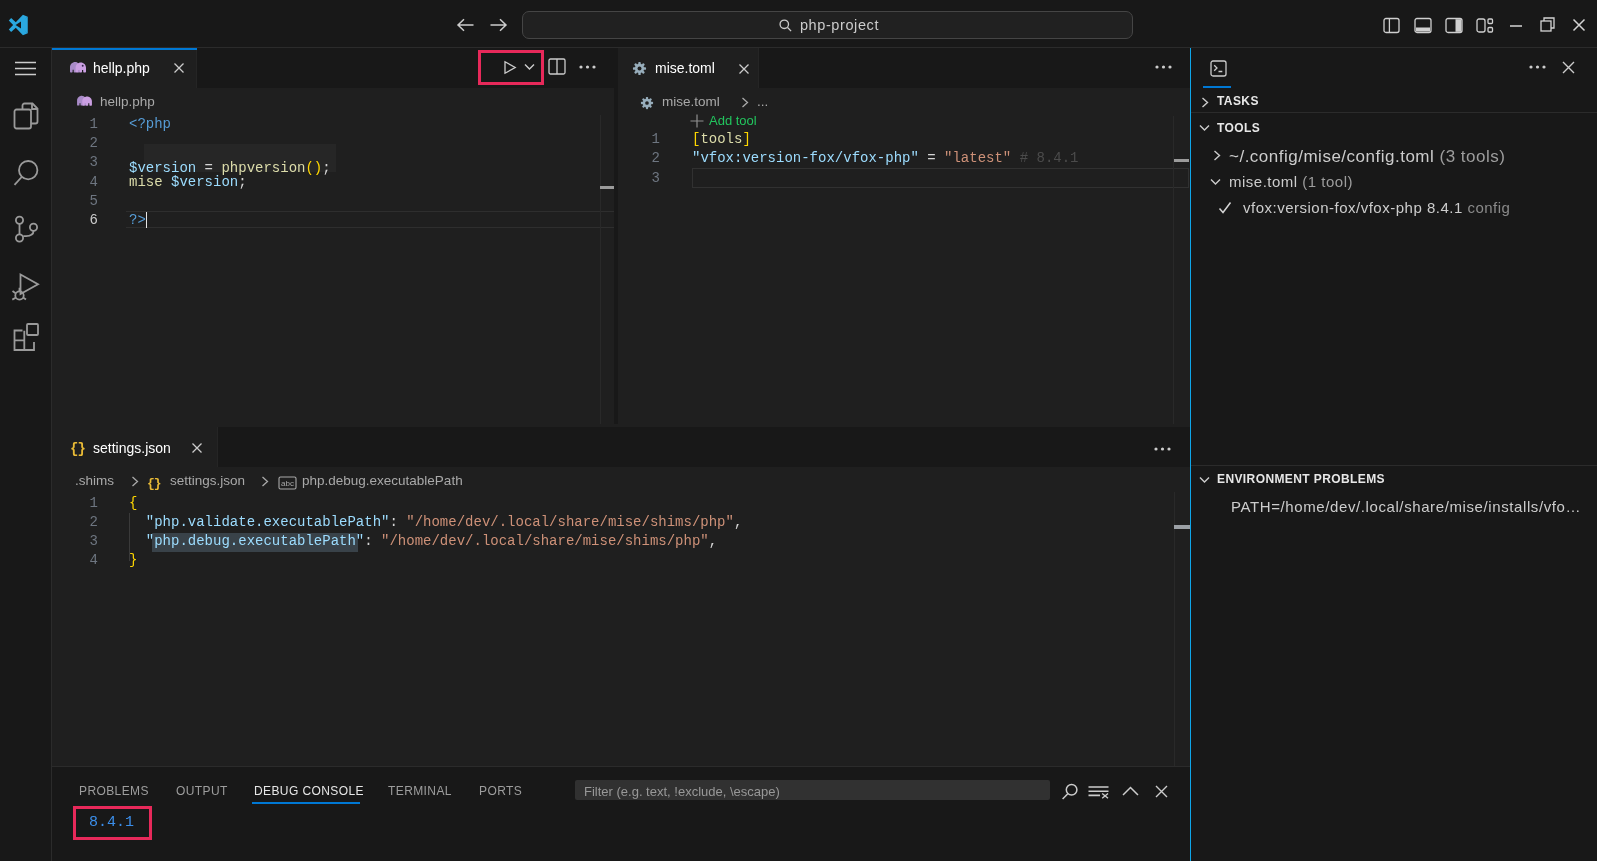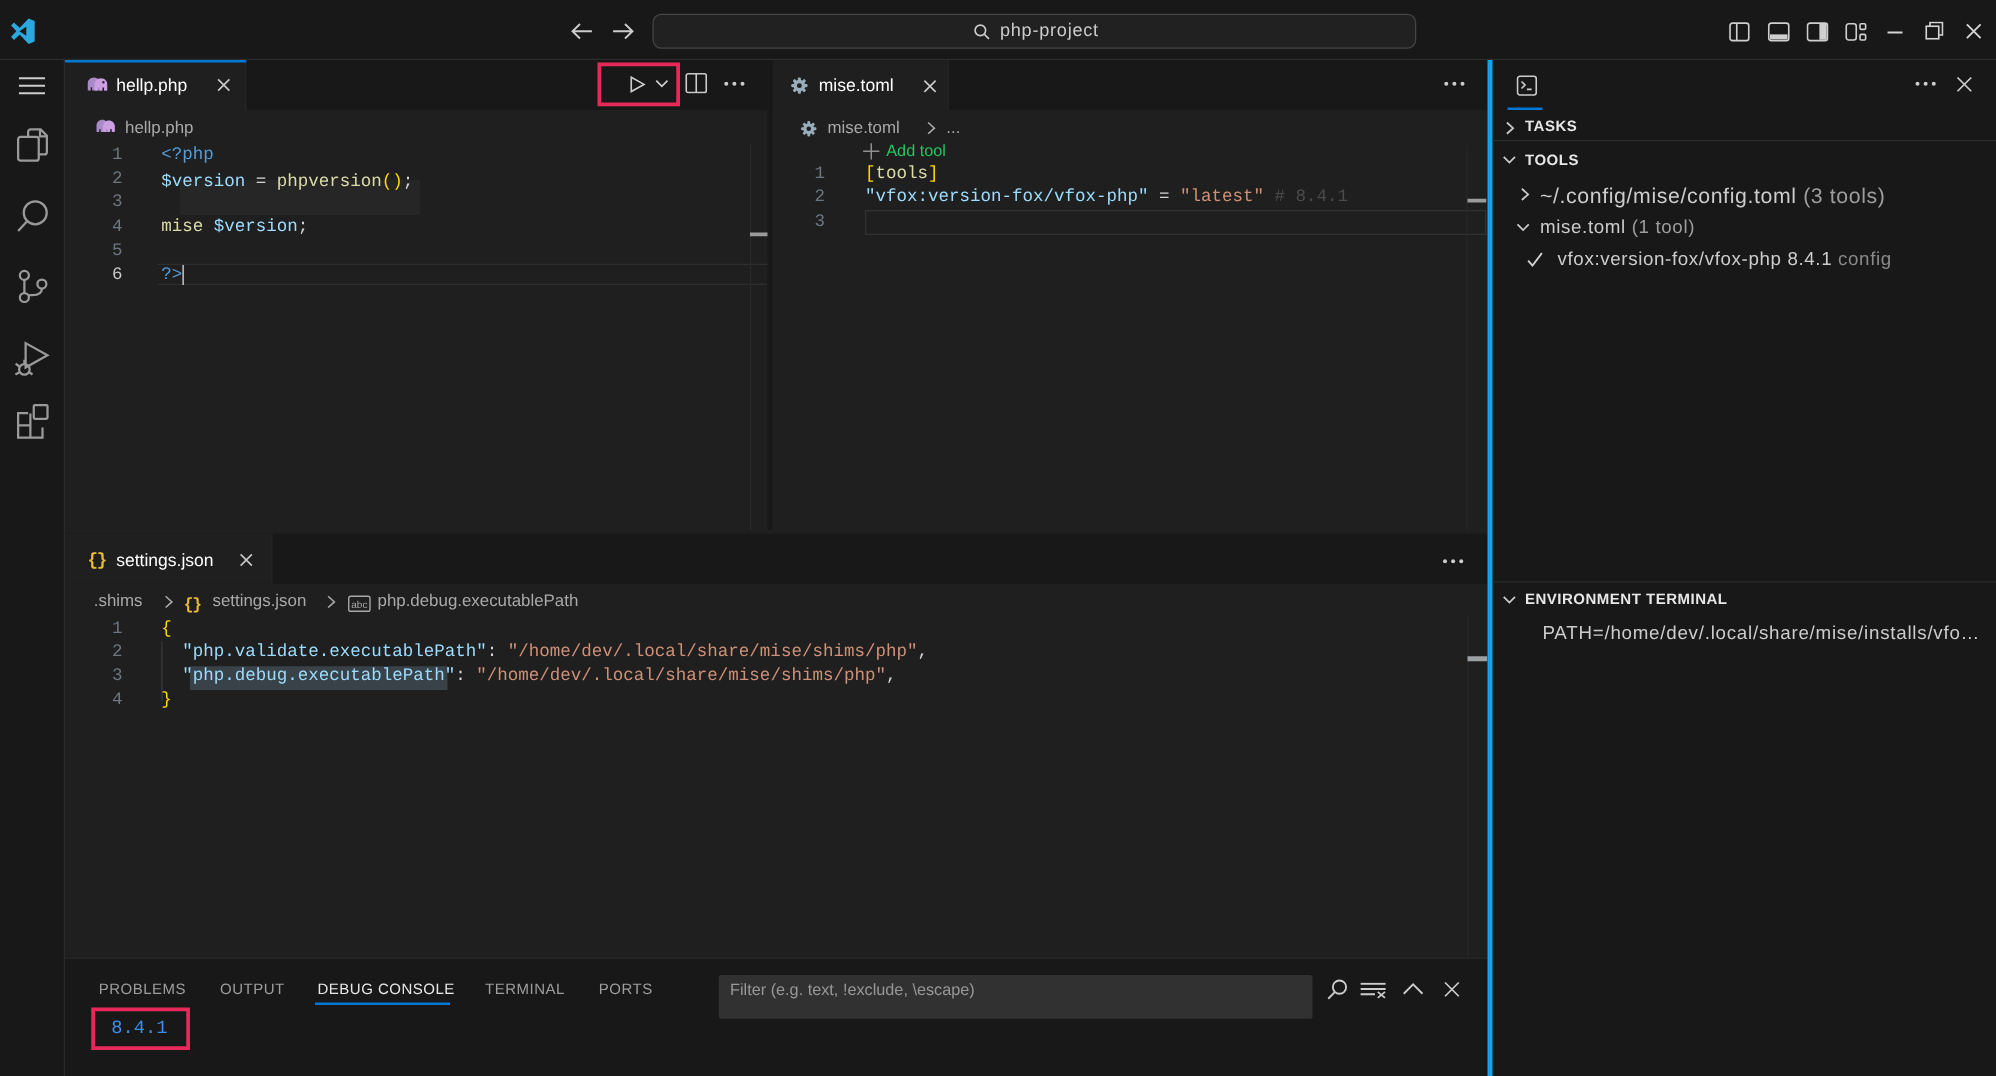--- a/index.html
+++ b/index.html
@@ -152,21 +152,21 @@
     <div class="abs" style="left:48px;top:46px;color:#a9a9a9;font-size:13.5px;">hellp.php</div>
     <div class="abs" style="left:92px;top:95.5px;width:192px;height:28px;background:#262626;"></div>
 
     <div class="abs mono ln" style="left:0;top:66.6px;width:46px;">1</div>
     <div class="abs mono ln" style="left:0;top:85.9px;width:46px;">2</div>
     <div class="abs mono ln" style="left:0;top:105.2px;width:46px;">3</div>
     <div class="abs mono ln" style="left:0;top:124.5px;width:46px;">4</div>
     <div class="abs mono ln" style="left:0;top:143.8px;width:46px;">5</div>
     <div class="abs mono ln" style="left:0;top:163.1px;width:46px;color:#cccccc;">6</div>
     <div class="abs mono" style="left:77px;top:66.6px;"><span class="c-blue">&lt;?php</span></div>
-    <div class="abs mono" style="left:77px;top:89px;"><span class="c-lb">$version</span><span class="c-wh"> = </span><span class="c-yel">phpversion</span><span class="c-gold">()</span><span class="c-wh">;</span></div>
+    <div class="abs mono" style="left:77px;top:111px;"><span class="c-lb">$version</span><span class="c-wh"> = </span><span class="c-yel">phpversion</span><span class="c-gold">()</span><span class="c-wh">;</span></div>
     <div class="abs mono" style="left:77px;top:124.5px;"><span class="c-yel">mise</span><span class="c-wh"> </span><span class="c-lb">$version</span><span class="c-wh">;</span></div>
     <div class="abs mono" style="left:77px;top:163.1px;"><span class="c-blue">?&gt;</span></div>
 
     <div class="abs" style="left:74px;top:162.9px;width:488px;height:17.4px;border-top:1px solid #2e2e2e;border-bottom:1px solid #2e2e2e;"></div>
 
     <div class="abs" style="left:93.8px;top:164px;width:1.6px;height:16px;background:#e5e5e5;"></div>
 
     <div class="abs" style="left:548px;top:67px;width:1px;height:312px;background:#292929;"></div>
     <div class="abs" style="left:548px;top:137.8px;width:15px;height:3.4px;background:#9b9b9b;"></div>
   </div>
@@ -288,42 +288,42 @@
   </div>
 
   <div class="abs" id="panel" style="left:52px;top:766px;width:1138px;height:95px;background:#181818;border-top:1px solid #2b2b2b;">
     <div class="abs" style="left:27px;top:17px;color:#9d9d9d;font-size:12px;letter-spacing:0.4px;">PROBLEMS</div>
     <div class="abs" style="left:124px;top:17px;color:#9d9d9d;font-size:12px;letter-spacing:0.4px;">OUTPUT</div>
     <div class="abs" style="left:202px;top:17px;color:#e7e7e7;font-size:12px;letter-spacing:0.4px;">DEBUG CONSOLE</div>
     <div class="abs" style="left:200px;top:35px;width:108px;height:2px;background:#0078d4;"></div>
     <div class="abs" style="left:336px;top:17px;color:#9d9d9d;font-size:12px;letter-spacing:0.4px;">TERMINAL</div>
     <div class="abs" style="left:427px;top:17px;color:#9d9d9d;font-size:12px;letter-spacing:0.4px;">PORTS</div>
 
-    <div class="abs" style="left:523px;top:13px;width:475px;height:35px;background:#313131;border-radius:2px;color:#989898;font-size:13px;line-height:24px;padding-left:9px;">Filter (e.g. text, !exclude, \escape)</div>
+    <div class="abs" style="left:523px;top:13px;width:475px;height:20px;background:#313131;border-radius:2px;color:#989898;font-size:13px;line-height:24px;padding-left:9px;">Filter (e.g. text, !exclude, \escape)</div>
 
     <svg class="abs" style="left:1009px;top:16px;" width="18" height="18" viewBox="0 0 18 18" fill="none" stroke="#cccccc" stroke-width="1.5">
       <circle cx="10.6" cy="6.7" r="5.3"></circle>
         <path d="M6.8 10.7 L1.6 16"></path>
     </svg>
     <svg class="abs" style="left:1036px;top:19px;" width="21" height="13" viewBox="0 0 21 13" fill="none" stroke="#cccccc" stroke-width="1.6">
       <path d="M0.5 1 H20.5 M0.5 5.2 H20.5 M0.5 9.4 H12"></path>
       <path d="M14.2 7.5 L20 12.3 M20 7.5 L14.2 12.3" stroke-width="1.4"></path>
     </svg>
     <svg class="abs" style="left:1070px;top:19px;" width="17" height="10" viewBox="0 0 17 10" fill="none" stroke="#cccccc" stroke-width="1.5">
       <path d="M1 9 L8.5 1.5 L16 9"></path>
     </svg>
     <svg class="abs" style="left:1103px;top:18px;" width="13" height="13" viewBox="0 0 13 13" fill="none" stroke="#cccccc" stroke-width="1.4">
       <path d="M1 1 L12 12 M12 1 L1 12"></path>
     </svg>
 
     <div class="abs" style="left:21px;top:38.5px;width:79px;height:34px;border:3px solid #e7295a;"></div>
     <div class="abs mono" style="left:37px;top:46px;color:#3b8eea;font-size:15px;">8.4.1</div>
   </div>
 
-  <div class="abs" id="rightpanel" style="left:1190px;top:48px;width:407px;height:813px;background:#181818;border-left:4px solid #0ea5e9;">
+  <div class="abs" id="rightpanel" style="left:1190px;top:48px;width:407px;height:813px;background:#181818;border-left:1px solid #0ea5e9;">
 
     <svg class="abs" style="left:19px;top:12px;" width="17" height="17" viewBox="0 0 17 17" fill="none" stroke="#cccccc" stroke-width="1.3">
       <rect x="1" y="1" width="15" height="15" rx="2"></rect>
       <path d="M4.2 5.2 L7 8 L4.2 10.8 M8.5 11.5 H12.3"></path>
     </svg>
     <div class="abs" style="left:12px;top:38px;width:28px;height:2px;background:#0078d4;"></div>
     <svg class="abs" style="left:338px;top:17px;" width="17" height="4" viewBox="0 0 17 4" fill="#cccccc">
       <circle cx="2" cy="2" r="1.6"></circle>
         <circle cx="8.5" cy="2" r="1.6"></circle>
         <circle cx="15" cy="2" r="1.6"></circle>
@@ -353,17 +353,17 @@
     <div class="abs" style="left:38px;top:125px;color:#cccccc;font-size:15px;letter-spacing:0.5px;">mise.toml <span style="color:#9d9d9d;">(1 tool)</span></div>
     <svg class="abs" style="left:27px;top:153px;" width="14" height="13" viewBox="0 0 14 13" fill="none" stroke="#d4d4d4" stroke-width="1.5">
       <path d="M1.5 7.5 L5 11.5 L12.5 1.5"></path>
     </svg>
     <div class="abs" style="left:52px;top:151px;color:#cccccc;font-size:15px;letter-spacing:0.5px;">vfox:version-fox/vfox-php 8.4.1  <span style="color:#8a8a8a;">config</span></div>
 
     <div class="abs" style="left:0;top:417px;width:407px;height:1px;background:#2b2b2b;"></div>
     <svg class="abs" style="left:8px;top:428px;" width="11" height="8" viewBox="0 0 11 8" fill="none" stroke="#cccccc" stroke-width="1.4">
       <path d="M1 1.5 L5.5 6 L10 1.5"></path>
     </svg>
-    <div class="abs" style="left:26px;top:424px;color:#e7e7e7;font-size:12px;font-weight:bold;letter-spacing:0.4px;">ENVIRONMENT TERMINAL</div>
+    <div class="abs" style="left:26px;top:424px;color:#e7e7e7;font-size:12px;font-weight:bold;letter-spacing:0.4px;">ENVIRONMENT PROBLEMS</div>
     <div class="abs" style="left:40px;top:450px;color:#cccccc;font-size:15px;letter-spacing:0.6px;">PATH=/home/dev/.local/share/mise/installs/vfo…</div>
   </div>
 
 </div>
 
 </body></html>

